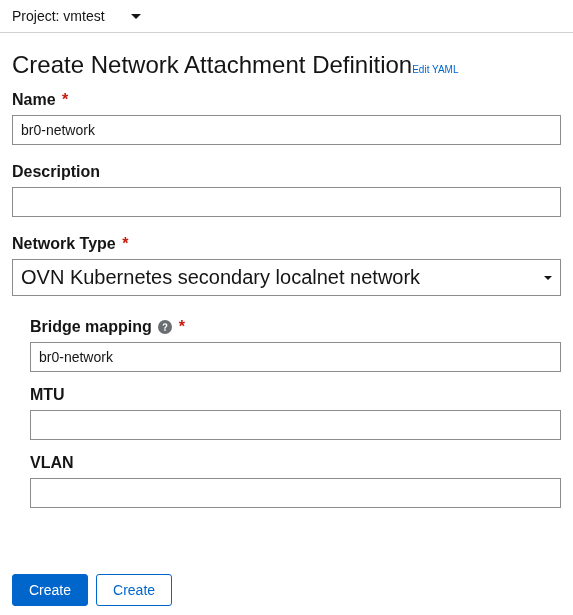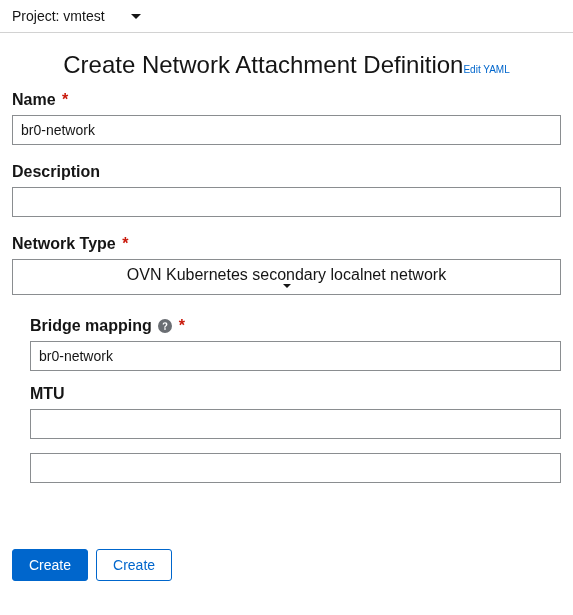--- a/index.html
+++ b/index.html
@@ -28,21 +28,21 @@
     .caret-down-icon {
       width: 0;
       height: 0;
       border-left: 5px solid transparent;
       border-right: 5px solid transparent;
       border-top: 5px solid #151515;
       display: inline-block;
     }
     .page-header {
       display: flex;
-      justify-content: center;
+      justify-content: flex-start;
       align-items: baseline;
       padding: 18px 12px 12px 12px;
     }
     .page-title {
       font-size: 24px;
       font-weight: 400;
       color: #151515;
     }
     .edit-yaml-link {
       color: #0066cc;
@@ -78,27 +78,26 @@
     }
     .select-wrapper {
       position: relative;
       width: 100%;
     }
     .select-display {
       width: 100%;
       padding: 6px 8px;
       border: 1px solid #8a8d90;
       background: #fff;
-      font-size: 16px;
+      font-size: 20px;
       color: #151515;
       cursor: pointer;
       display: flex;
       justify-content: space-between;
       align-items: center;
-      flex-direction: column;
     }
     .select-caret {
       width: 0;
       height: 0;
       border-left: 4px solid transparent;
       border-right: 4px solid transparent;
       border-top: 4px solid #151515;
     }
     .subsection {
       padding-left: 18px;
@@ -199,20 +198,21 @@
       </label>
       <input type="text" class="text-input" value="br0-network" style="">
     </div>
 
     <div class="form-group">
       <label class="form-label">MTU</label>
       <input type="text" class="text-input" value="" style="">
     </div>
 
     <div class="form-group">
+      <label class="form-label">VLAN</label>
       <input type="text" class="text-input" value="" style="">
     </div>
 
   </div>
 
 </div>
 
 <div class="footer-actions">
   <button class="btn btn-primary">Create</button>
   <button class="btn btn-secondary">Create</button>

